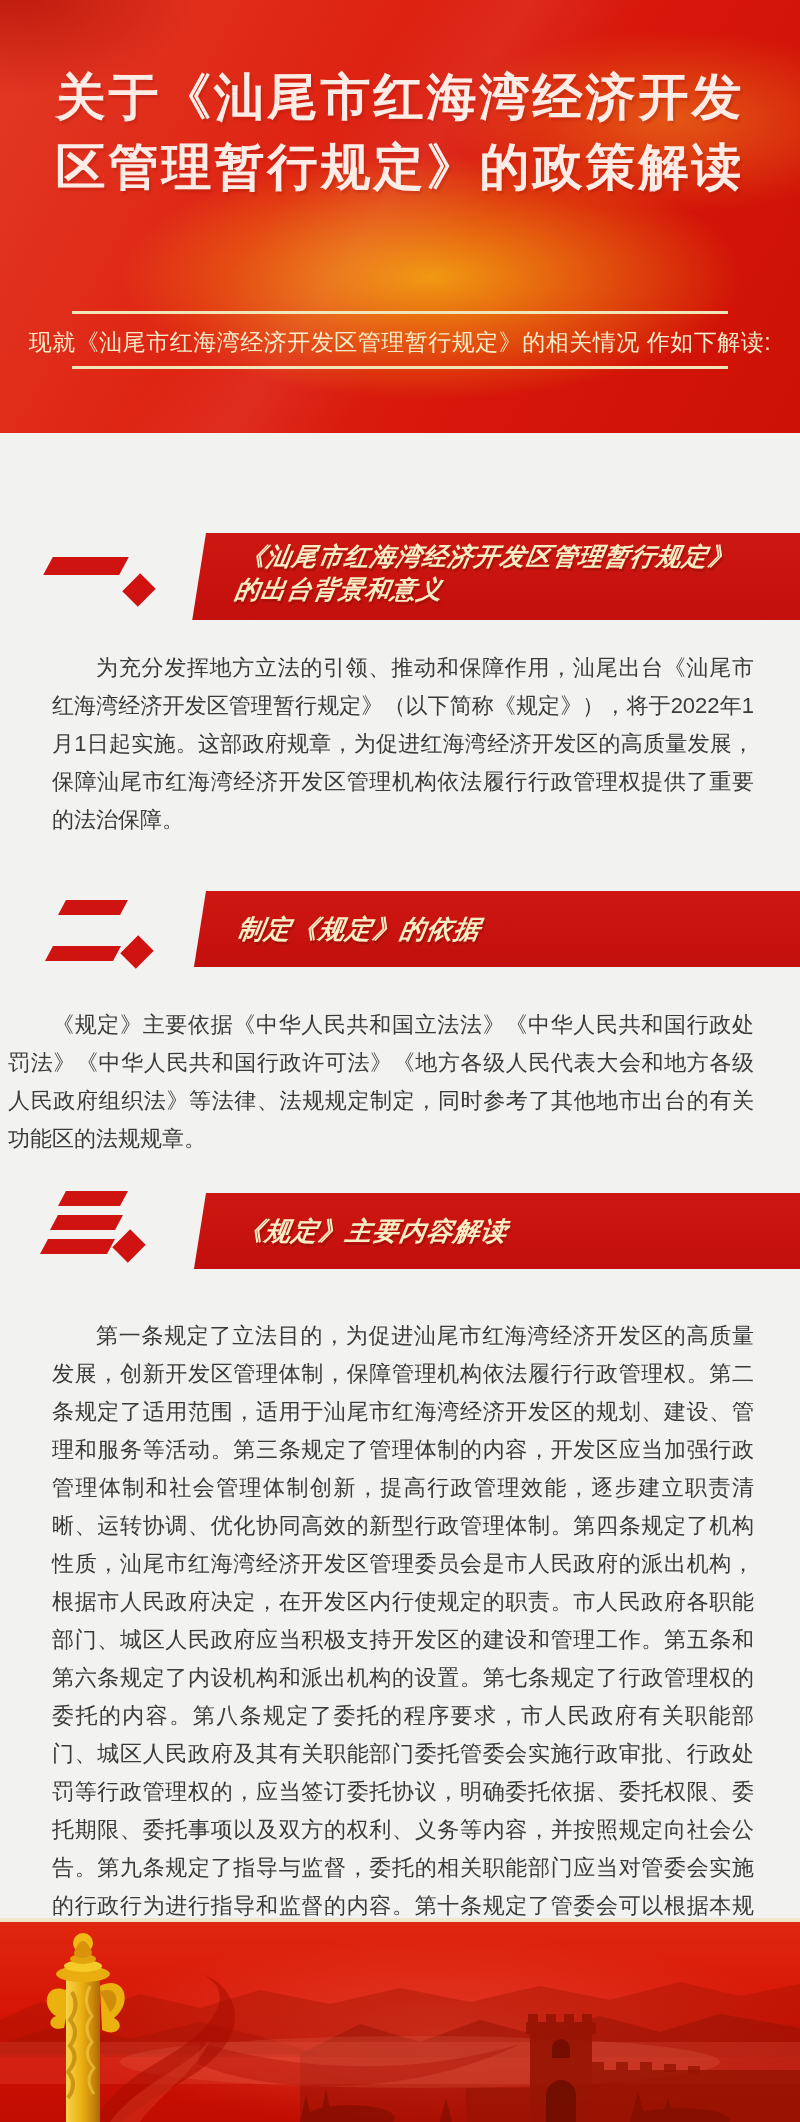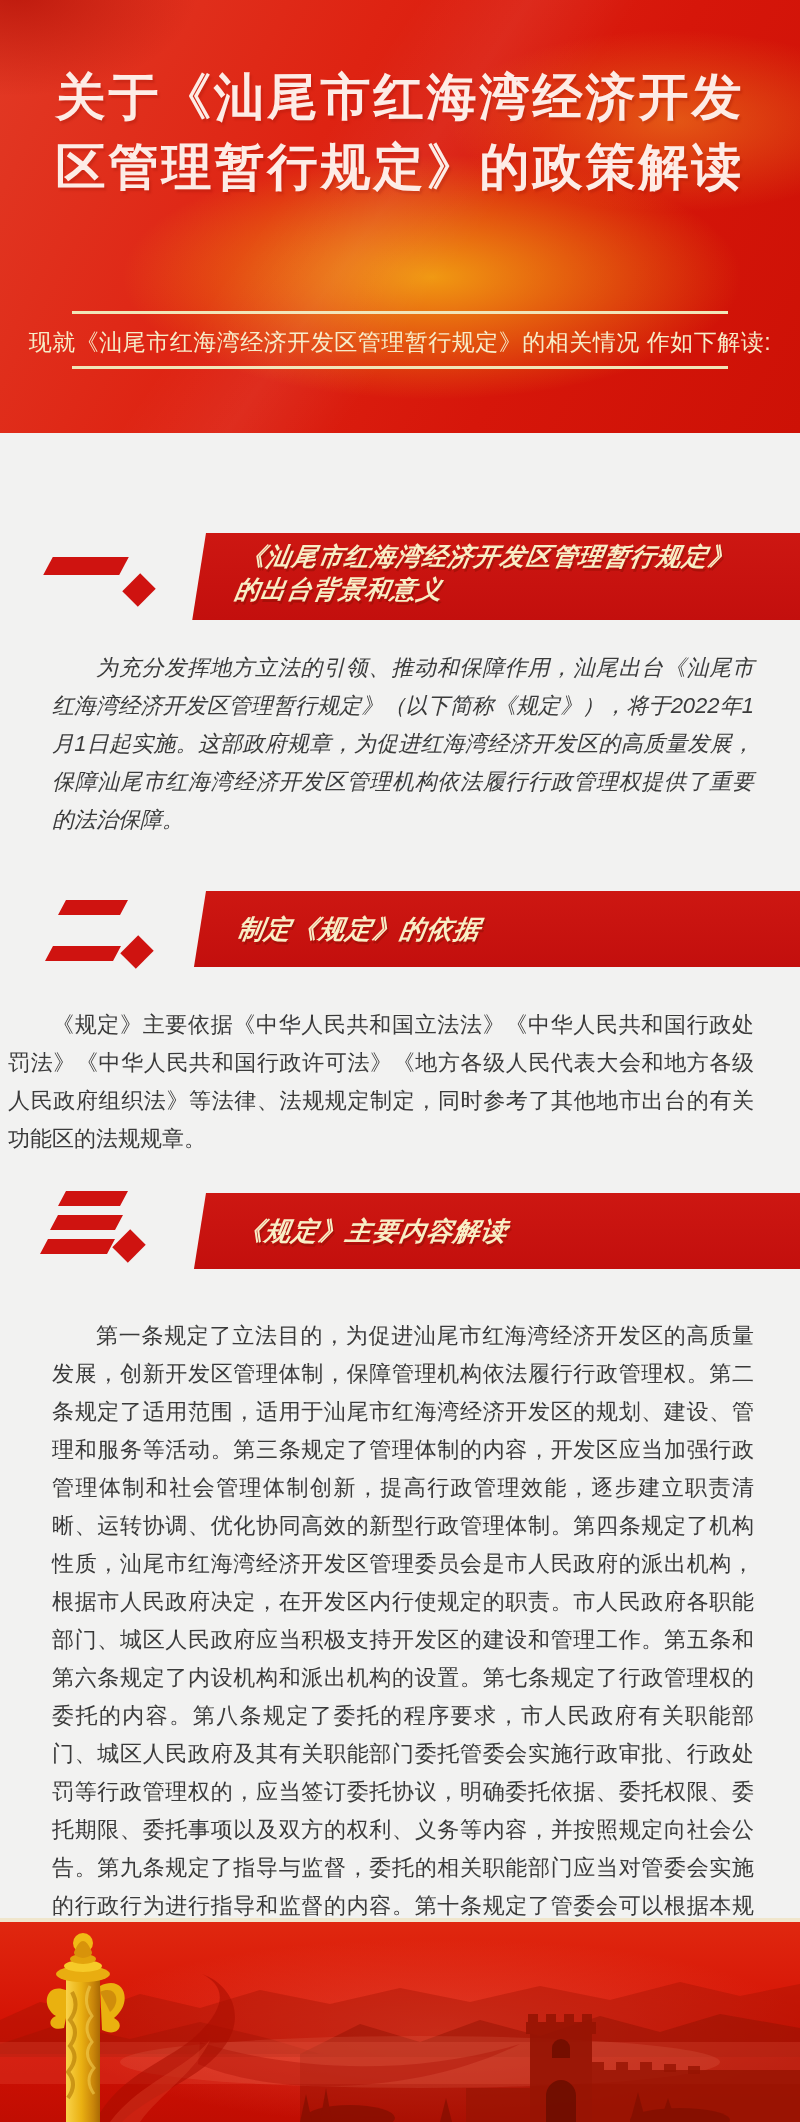--- a/index.html
+++ b/index.html
@@ -84,21 +84,21 @@
   #head3 .diamond{left:72px;top:42px;}
   .hidden-label{position:absolute;width:1px;height:1px;overflow:hidden;clip:rect(0 0 0 0);white-space:nowrap;}
   
   .para{
     margin:0 46px 0 52px;
     font-size:22px;line-height:38px;
     color:#3a3a3a;
     text-align:justify;
     text-indent:2em;
   }
-  #p1{margin-top:36px;font-style:italic;}
+  #p1{margin-top:36px;}
   #p2{margin-top:39px;margin-left:8px;}
   #p3{margin-top:48px;}
   
   .footer{
     position:relative;flex:0 0 200px;height:200px;
     border-top:4px solid #f0e6cc;
     box-sizing:content-box;
     margin-top:-4px;
     background:
       radial-gradient(ellipse 520px 130px at 55% 55%, rgba(244,120,90,.40), rgba(244,120,90,0) 72%),

